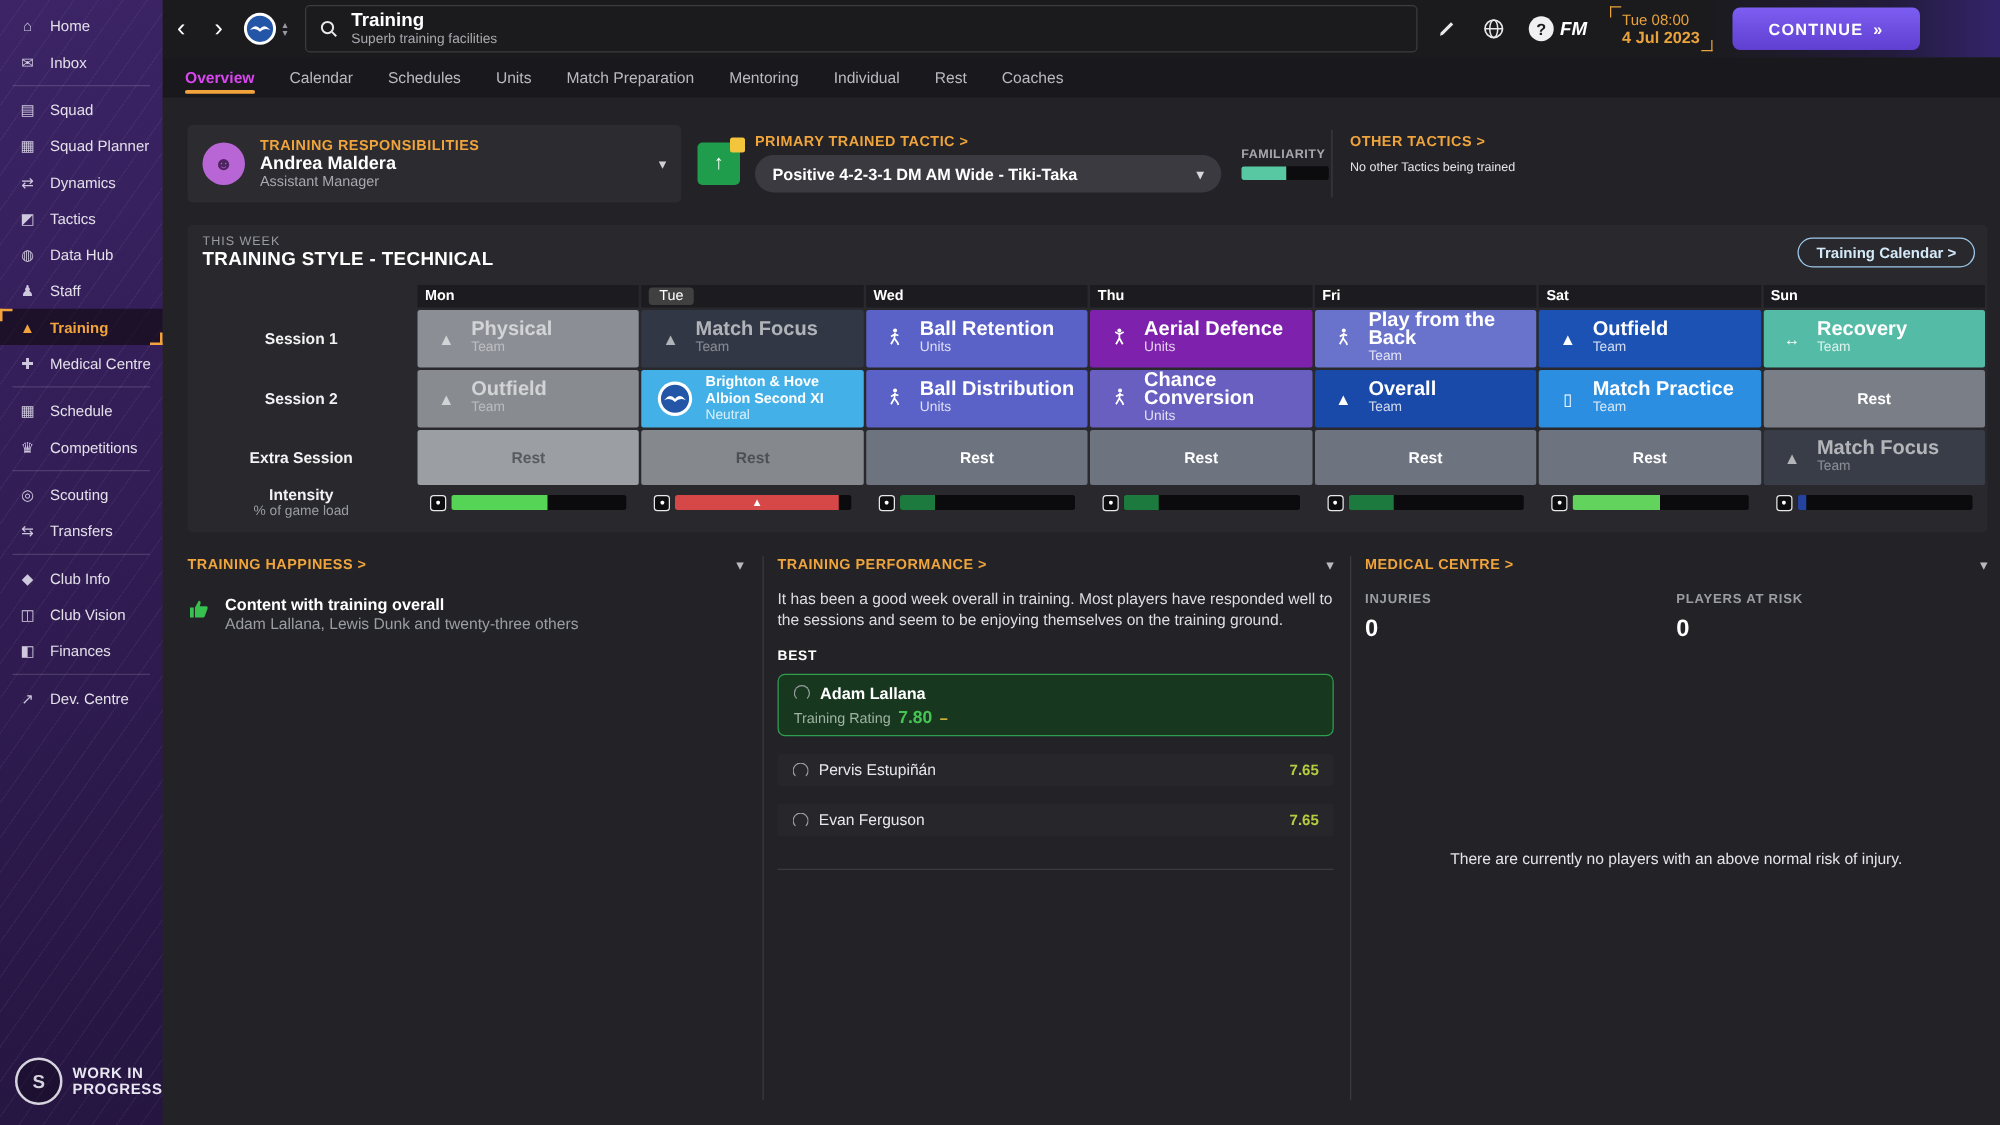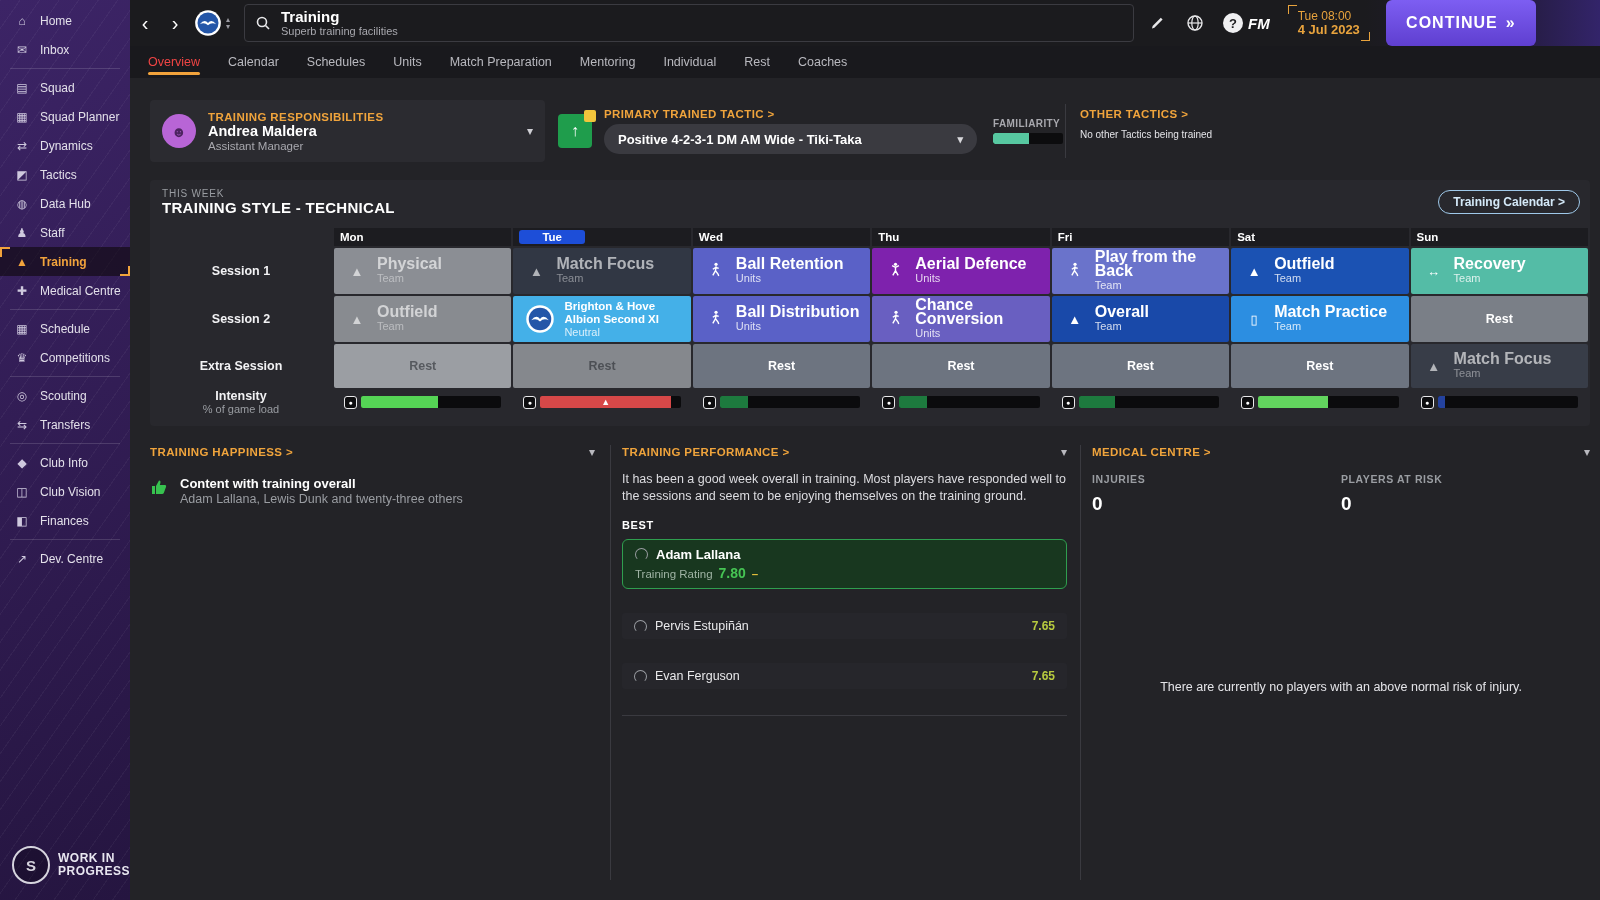--- a/index.html
+++ b/index.html
@@ -45,30 +45,30 @@
   #help-icon { width:20px; height:20px; border-radius:50%; background:#f0f0f2; color:#1b1b1e;
     font-weight:bold; font-size:13px; display:flex; align-items:center; justify-content:center; }
   #fm-logo { font-size:15px; font-weight:800; font-style:italic; color:#fff; margin-left:0; }
   #datebox { margin-left:18px; position:relative; padding:4px 10px; line-height:14px; cursor:pointer; }
   #datebox::before { content:""; position:absolute; left:0; top:0; width:8px; height:8px;
     border-left:1px solid #e8a33d; border-top:1px solid #e8a33d; }
   #datebox::after { content:""; position:absolute; right:0; bottom:0; width:8px; height:8px;
     border-right:1px solid #e8a33d; border-bottom:1px solid #e8a33d; }
   #datebox .clock { font-size:12px; color:#e8a33d; }
   #datebox .date { font-size:13px; font-weight:bold; color:#e8a33d; }
-  #continue-btn { margin-left:16px; width:150px; height:46px; border-radius:6px;
-    background:linear-gradient(180deg,#7d5ef2,#5f3fd0); color:#fff; font-weight:800; font-size:16px;
+  #continue-btn { margin-left:16px; width:150px; height:34px; border-radius:6px;
+    background:linear-gradient(180deg,#7d5ef2,#5f3fd0); color:#fff; font-weight:800; font-size:13px;
     letter-spacing:1px; display:flex; align-items:center; justify-content:center; gap:8px; cursor:pointer; }
 
   
   #tabs { position:absolute; left:130px; top:46px; right:0; height:32px; background:#19191d;
     display:flex; align-items:center; padding-left:18px; gap:28px; z-index:4; }
   .tab { font-size:12.5px; color:#b9b9bf; cursor:pointer; position:relative; height:100%;
     display:flex; align-items:center; }
-  .tab.active { color:#ef4444; font-weight:normal; }
+  .tab.active { color:#d946ef; font-weight:bold; }
   .tab.active::after { content:""; position:absolute; left:0; right:0; bottom:3px; height:3px;
     background:#f2a33c; border-radius:2px; }
 
   
   .ohead { font-size:11.5px; font-weight:bold; letter-spacing:.4px; color:#f0a43c; cursor:pointer; }
   #resp-card { position:absolute; left:150px; top:100px; width:395px; height:62px; background:#2b2b30;
     border-radius:4px; display:flex; align-items:center; padding:0 12px; gap:12px; cursor:pointer; }
   #resp-avatar { width:34px; height:34px; border-radius:50%; background:#b865d6;
     display:flex; align-items:center; justify-content:center; font-size:15px; color:#4d2460; }
   #resp-card .name { font-size:14.5px; font-weight:bold; color:#fff; line-height:17px; }
@@ -107,21 +107,21 @@
   #week-grid { position:absolute; left:0; top:48px; right:2px; display:grid;
     grid-template-columns:182px repeat(7, 1fr); grid-template-rows:18px 46px 46px 44px 24px;
     row-gap:2px; column-gap:2px; }
   .rowlab { display:flex; flex-direction:column; align-items:center; justify-content:center;
     font-size:12.5px; font-weight:bold; color:#f2f2f4; }
   .rowlab .sub { font-size:11px; font-weight:normal; color:#9a9da2; }
   .dhead { background:#1c1c20; display:flex; align-items:center; padding:0 6px;
     font-size:11.5px; color:#fff; }
   .dhead .dname { font-weight:bold; }
   .dhead .ddate { margin-left:auto; color:#8d9096; font-size:10.5px;margin-top:43px; }
-  .dhead .chip { background:#1d4ed8; border-radius:3px; padding:1px 23px; font-weight:bold; }
+  .dhead .chip { background:#404040; border-radius:3px; padding:1px 8px; font-weight:normal; }
   .cell { display:flex; align-items:center; gap:9px; padding:0 8px 0 12px; cursor:pointer;
     border-radius:2px; overflow:hidden; }
   .cell .ci { width:22px; text-align:center; color:#fff; font-size:13px; flex:0 0 22px; }
   .cell .ct { display:flex; flex-direction:column; line-height:14px; }
   .cell .ct b { font-size:16px; color:#fff; }
   .cell .ct i { font-style:normal; font-size:11px; color:rgba(255,255,255,.8); }
   .cell.rest { justify-content:center; padding:0; }
   .cell.rest b { font-size:12.5px; color:#fff; }
   .cell.dim .ct b, .cell.dim > b { color:rgba(255,255,255,.62); }
   .cell.dim .ct i { color:rgba(255,255,255,.42); }
@@ -146,21 +146,21 @@
   #happy-item .hs { font-size:12.5px; color:#9a9da2; }
   .thumb { width:18px; height:18px; margin-top:3px; }
   #perf-summary { margin-top:12px; font-size:12.5px; color:#dddde1; line-height:17px; }
   #best-label { margin-top:14px; font-size:11px; font-weight:800; letter-spacing:.6px; color:#fff; }
   #best-card { margin-top:8px; border:1px solid #2f9e4f; background:#18371f; border-radius:6px;
     padding:7px 12px; cursor:pointer; }
   #best-card .bn { font-size:13px; font-weight:bold; color:#fff; }
   #best-card .brow { margin-top:3px; font-size:11.5px; color:#9fb3a4; }
   #best-card .brate { color:#46c554; font-weight:800; font-size:14px; margin-left:6px; }
   #best-card .btrend { color:#e8c23d; font-weight:bold; margin-left:6px; }
-  .prow { display:flex; align-items:center; margin-top:24px; padding:6px 12px; border-radius:3px;
+  .prow { display:flex; align-items:center; margin-top:14px; padding:6px 12px; border-radius:3px;
     background:#26262b; cursor:pointer; }
   .prow .pn { font-size:12.5px; color:#e8e8ea; margin-left:8px; }
   .prow .pr { margin-left:auto; font-size:12px; font-weight:800; color:#b8cc3f; }
   .headico { width:13px; height:13px; border-radius:50%; border:1.5px solid #9a9da2;
     border-bottom-color:transparent; position:relative; flex:0 0 13px; }
   .sec-div { margin-top:26px; height:1px; background:#3a3a40; }
   #med-stats { display:flex; margin-top:14px; }
   .mstat { flex:1; text-align:left; }
   .mstat .ml { font-size:10.5px; font-weight:bold; letter-spacing:.6px; color:#9a9da2; }
   .mstat .mv { margin-top:8px; font-size:19px; font-weight:800; color:#fff; }

